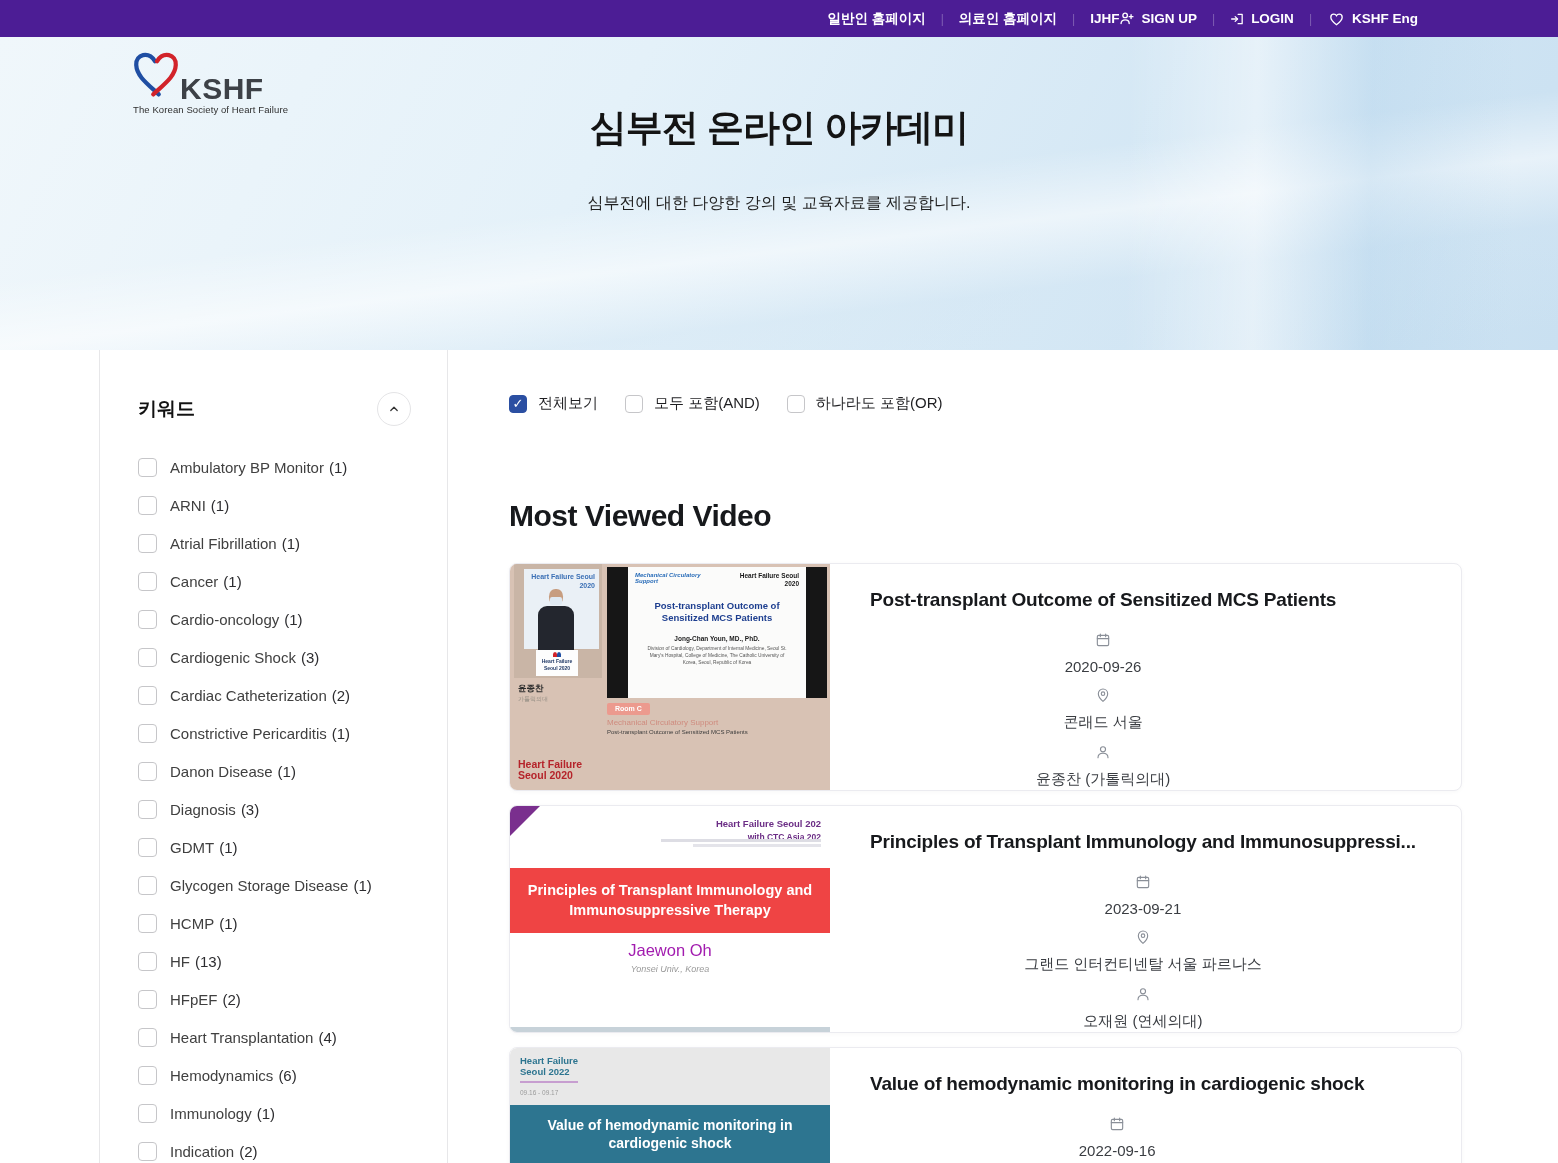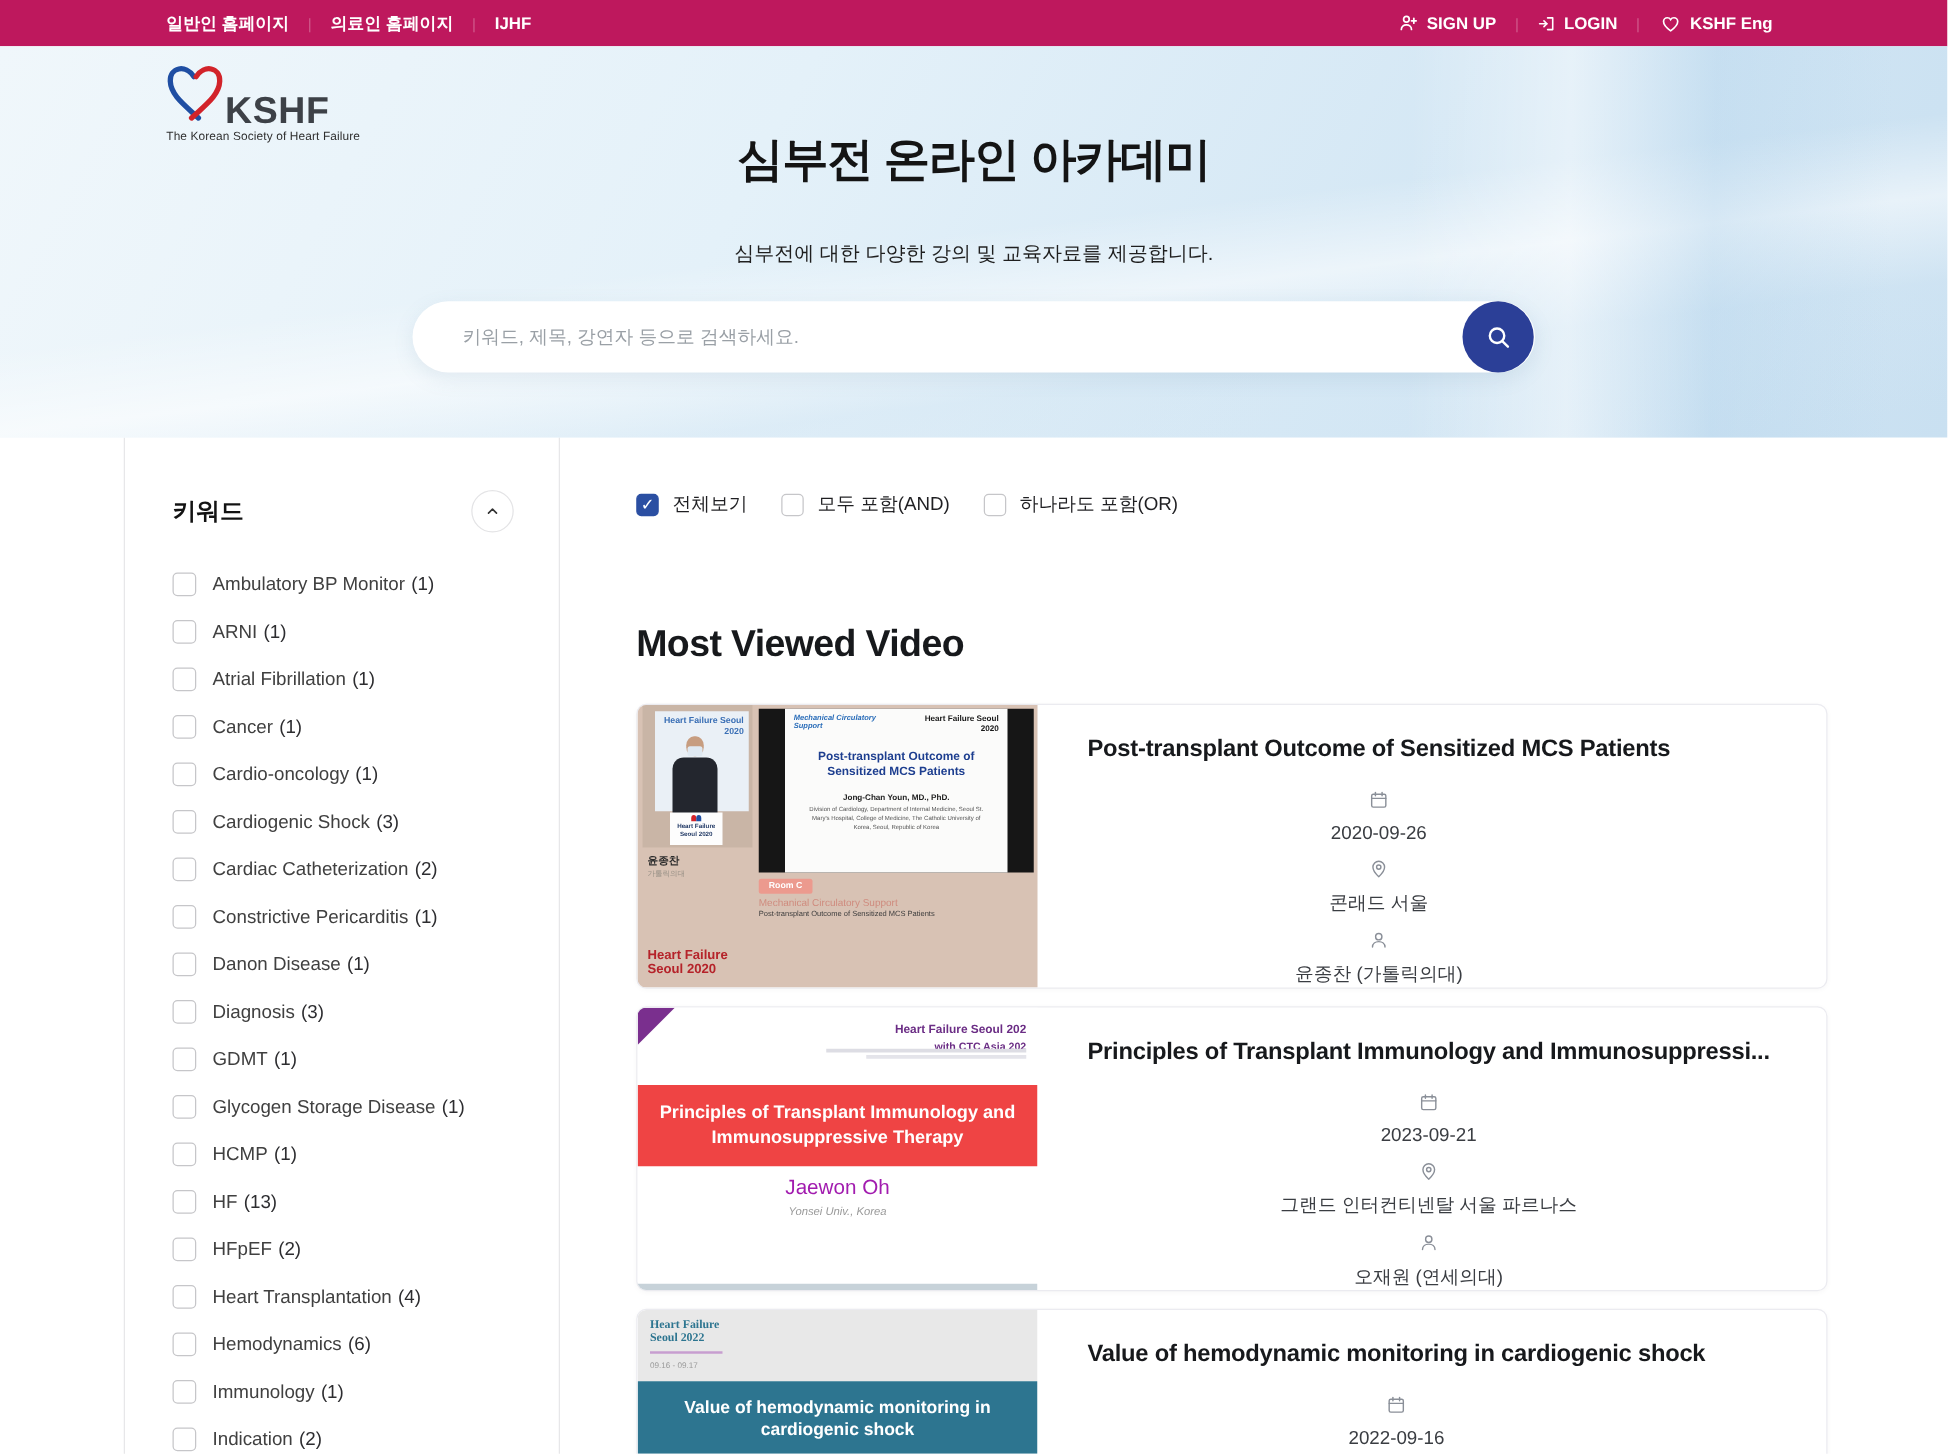--- a/index.html
+++ b/index.html
@@ -1,21 +1,21 @@
 <!DOCTYPE html>
 <html><head>
 <meta charset="utf-8">
 <style>
   * { margin:0; padding:0; box-sizing:border-box; }
   html,body { background:#fff; }
   body { width:1558px; height:1163px; font-family:"Liberation Sans","DejaVu Sans",sans-serif; overflow:hidden; }
   a { text-decoration:none; }
 
   
-  .topnav { height:37px; background:#be185d; display:flex; align-items:center; justify-content:space-between; padding:0 140px 0 133px; }
+  .topnav { height:37px; background:#4c1d95; display:flex; align-items:center; justify-content:flex-end; padding:0 140px 0 133px; }
   .nav-grp { display:flex; align-items:center; gap:15px; }
   .nav-link { color:#fff; font-size:13.5px; font-weight:bold; display:flex; align-items:center; gap:6px; cursor:pointer; }
   .sep { color:rgba(255,255,255,.28); font-size:12px; }
 
   
   .hero { position:relative; height:313px; background:linear-gradient(118deg,#f0f7fb 0%,#e4f1f9 38%,#d2e6f4 75%,#c9e0f1 100%); overflow:hidden; }
   .hero::before { content:""; position:absolute; left:-10%; right:-10%; top:48%; height:130%;
     background:linear-gradient(to bottom, rgba(255,255,255,0) 0%, rgba(255,255,255,.55) 16%, rgba(213,231,244,.35) 33%, rgba(255,255,255,0) 58%);
     transform:rotate(-7deg); }
   .hero::after { content:""; position:absolute; right:-18%; top:-50%; width:75%; height:220%;
@@ -100,21 +100,21 @@
   .t2-sub2 { position:absolute; right:9px; top:38px; width:128px; height:2.5px; background:#e4e4ea; }
   .t2-band { position:absolute; left:0; right:0; top:62px; height:65px; background:#ef4444; color:#fff; display:flex; align-items:center;
     justify-content:center; text-align:center; font-size:14.5px; font-weight:bold; line-height:1.35; padding:0 12px; }
   .t2-speaker { position:absolute; left:0; right:0; top:135px; text-align:center; font-size:16.5px; color:#a21caf; }
   .t2-affil { position:absolute; left:0; right:0; top:158px; text-align:center; font-size:9px; font-style:italic; color:#9a9a9a; }
   .t2-bottom { position:absolute; left:0; right:0; bottom:0; height:5px; background:#c7d2d9; }
 
   
   .t3 { background:#fff; }
   .t3-top { position:absolute; left:0; right:0; top:0; height:57px; background:#e8e8e8; }
-  .t3-conf { position:absolute; left:10px; top:7px; font-size:9.5px; font-weight:bold; color:#2d7590; line-height:1.2;font-family:Liberation Serif, serif; }
+  .t3-conf { position:absolute; left:10px; top:7px; font-size:9.5px; font-weight:bold; color:#2d7590; line-height:1.2; }
   .t3-underline { position:absolute; left:10px; top:33px; width:58px; height:2px; background:#c79ed0; }
   .t3-dates { position:absolute; left:10px; top:41px; font-size:6.5px; color:#9a9a9a; }
   .t3-band { position:absolute; left:0; right:0; top:57px; height:58px; background:#2d7590; color:#fff; display:flex; align-items:center;
     justify-content:center; text-align:center; font-size:14px; font-weight:bold; line-height:1.3; padding:0 16px; }
   .t3-speaker { position:absolute; left:0; right:0; top:123px; text-align:center; font-size:16px; font-weight:bold; color:#333; }
   .t3-affil { position:absolute; left:0; right:0; top:139px; text-align:center; font-size:10.5px; color:#666; }
   .t3-sky { position:absolute; right:4px; bottom:4px; opacity:.85; }
   .t3-bottom { position:absolute; left:0; right:0; bottom:0; height:4px; background:#c3d3da; }
 </style>
 </head>
@@ -163,29 +163,20 @@
       <svg width="46" height="50" viewBox="0 0 50 52" fill="none" stroke-linecap="round">
         <path d="M24 10 C17 -1, 3 2, 3.5 14 C4 26, 15 34, 28 46" stroke="#1f4ea3" stroke-width="4.6"></path>
         <path d="M26 10 C33 -1, 47 2, 46.5 14 C46 26, 35 34, 22 46" stroke="#d2232a" stroke-width="4.6"></path>
       </svg>
       <span class="logo-kshf">KSHF</span>
     </div>
     <div class="logo-sub">The Korean Society of Heart Failure</div>
   </a>
   <div class="hero-title">심부전 온라인 아카데미</div>
   <div class="hero-sub">심부전에 대한 다양한 강의 및 교육자료를 제공합니다.</div>
-  <div class="searchwrap">
-    <input class="search-input" type="text" placeholder="키워드, 제목, 강연자 등으로 검색하세요." style="">
-    <button class="searchbtn">
-      <svg width="22" height="22" viewBox="0 0 24 24" fill="none" stroke="#fff" stroke-width="2.1" stroke-linecap="round">
-          <circle cx="10.5" cy="10.5" r="6.3"></circle>
-          <line x1="15.3" y1="15.3" x2="20" y2="20"></line>
-        </svg>
-    </button>
-  </div>
 </div>
 
 <div class="content">
 
   <div class="sidebar">
     <div class="sb-head">
       <span class="sb-title">키워드</span>
       <button class="sb-collapse">
         <svg width="14" height="14" viewBox="0 0 24 24" fill="none" stroke="#333" stroke-width="2.2" stroke-linecap="round" stroke-linejoin="round">
             <polyline points="6.5 14.5 12 9 17.5 14.5"></polyline>

